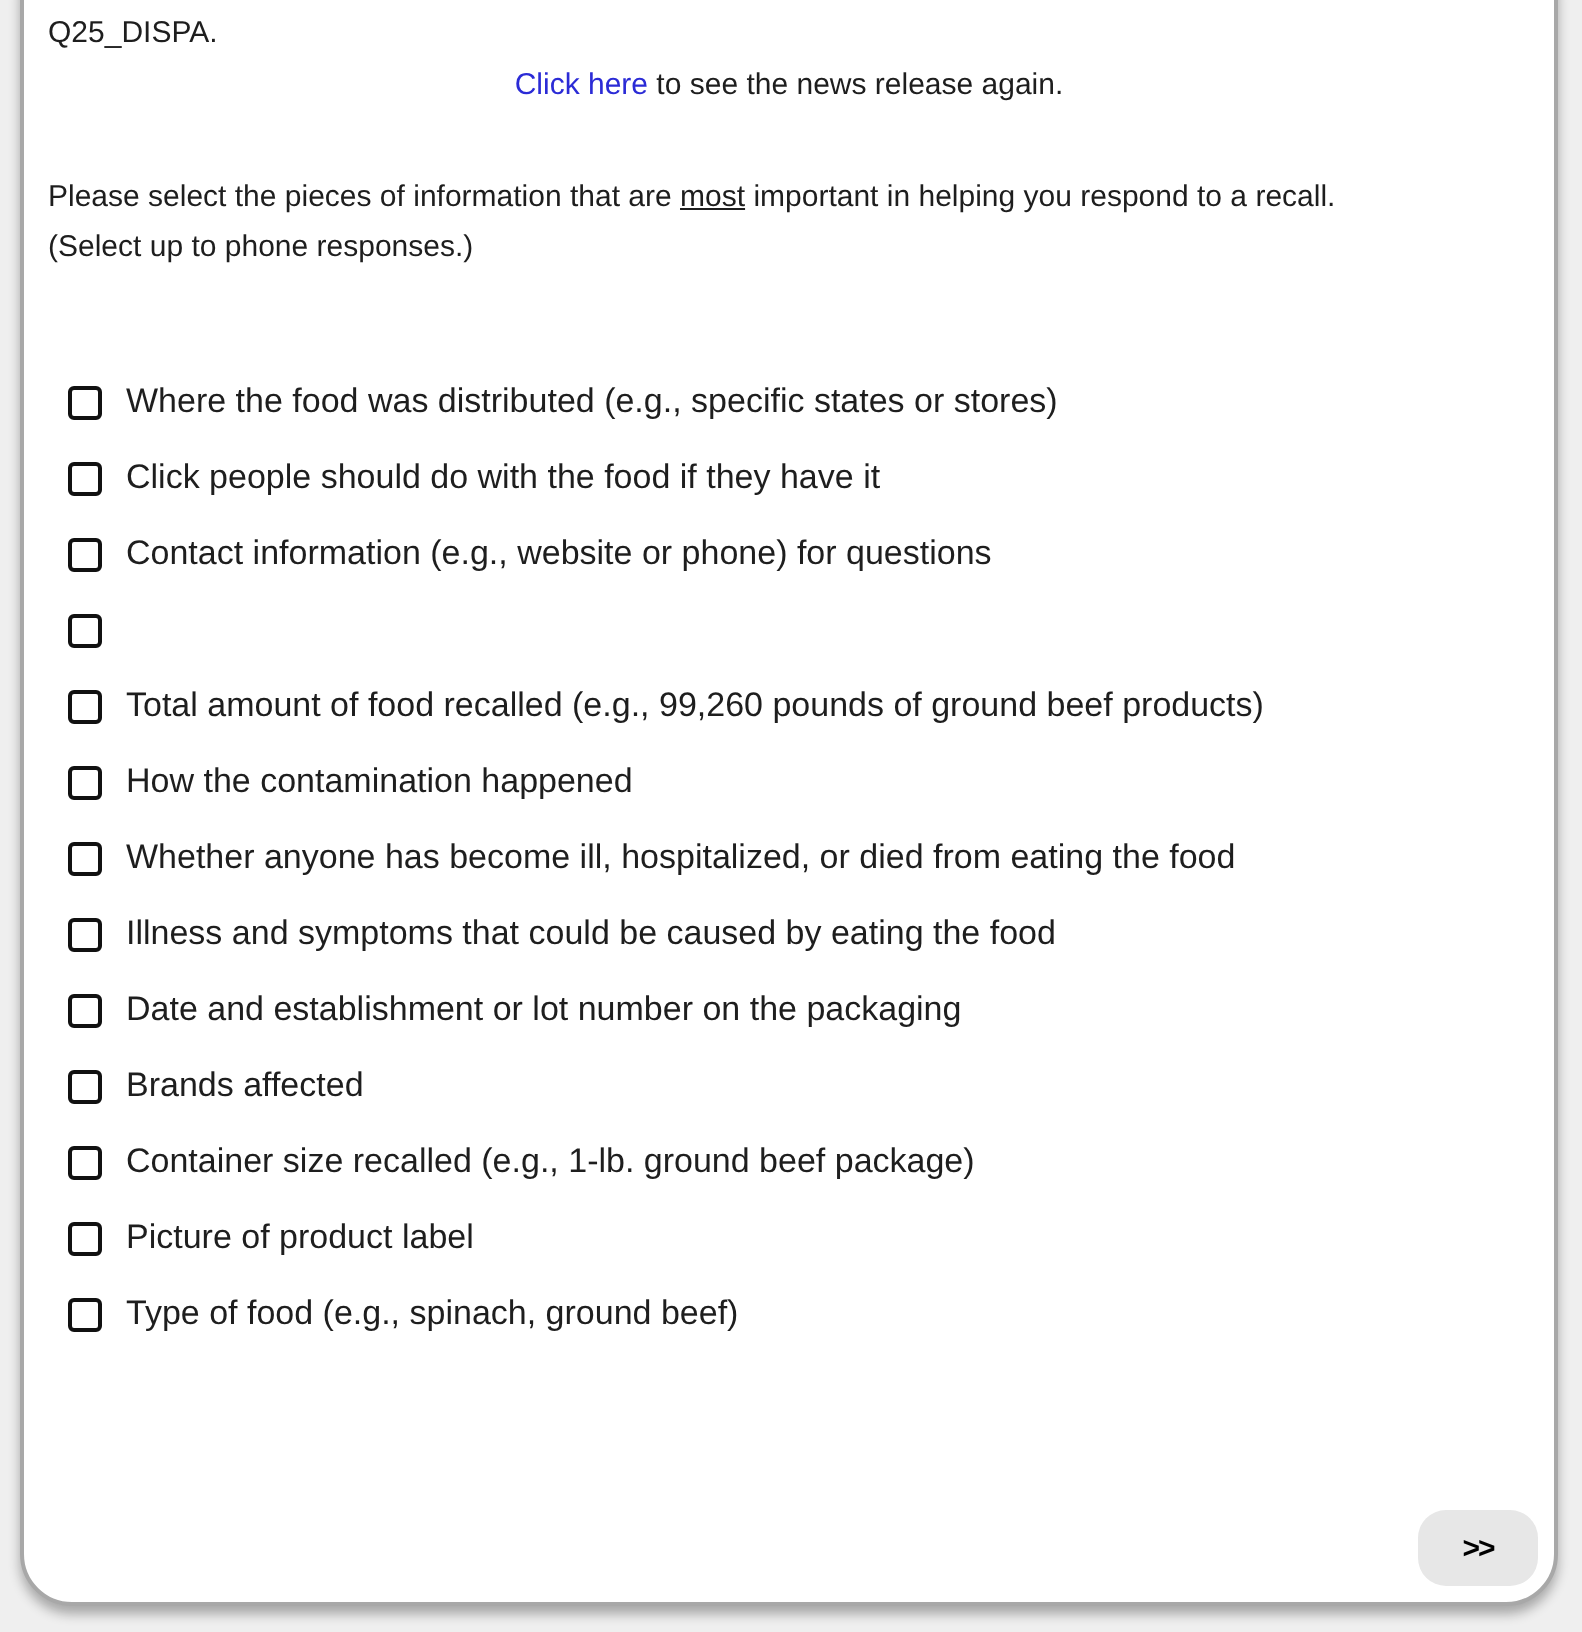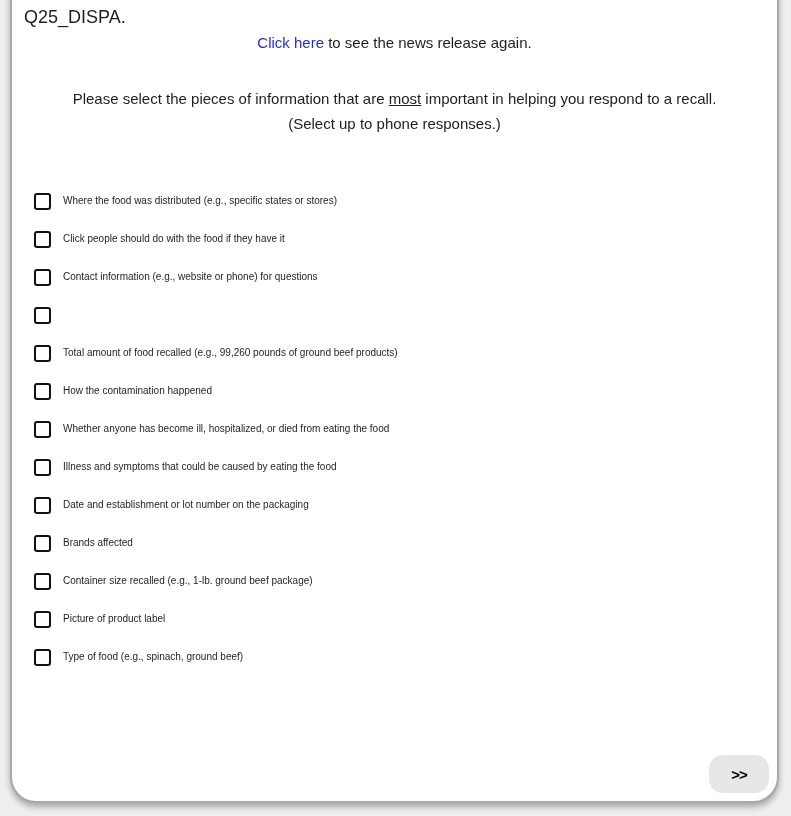--- a/index.html
+++ b/index.html
@@ -24,39 +24,38 @@
     position: absolute;
     left: 10px; top: -30px;
     width: 769px; height: 833px;
     background: var(--card-bg);
     border: 2px solid var(--card-border);
     border-radius: 26px;
     box-shadow: 0 4px 6px rgba(0,0,0,0.30);
     padding: 36px 12px 0 12px;
   }
   .question-id {
-    font-size: 18px;
+    font-size: 15px;
     line-height: 18px;
   }
   .news-release-line {
     margin-top: 8px;
     text-align: center;
     font-size: 15px;
     line-height: 18px;
   }
   .link {
     color: var(--link);
     text-decoration: none;
     cursor: pointer;
   }
   .instruction {
     margin-top: 34px;
     font-size: 15px;
     line-height: 25px;
-    text-align: center;
   }
   .instruction .line1 { white-space: nowrap; }
   .underlined { text-decoration: underline; }
   .choice-list {
     margin-top: 46px;
     margin-left: 10px;
   }
   .choice-row {
     height: 38px;
     display: flex;
@@ -65,21 +64,21 @@
   }
   .checkbox {
     flex: 0 0 auto;
     width: 17px; height: 17px;
     border: 2px solid var(--checkbox-border);
     border-radius: 3px;
     background: #ffffff;
   }
   .choice-label {
     margin-left: 12px;
-    font-size: 10px;
+    font-size: 17px;
     line-height: 18px;
     white-space: nowrap;
   }
   .next-button {
     position: absolute;
     right: 8px; bottom: 8px;
     width: 60px; height: 38px;
     border: none;
     border-radius: 14px;
     background: var(--button-bg);

